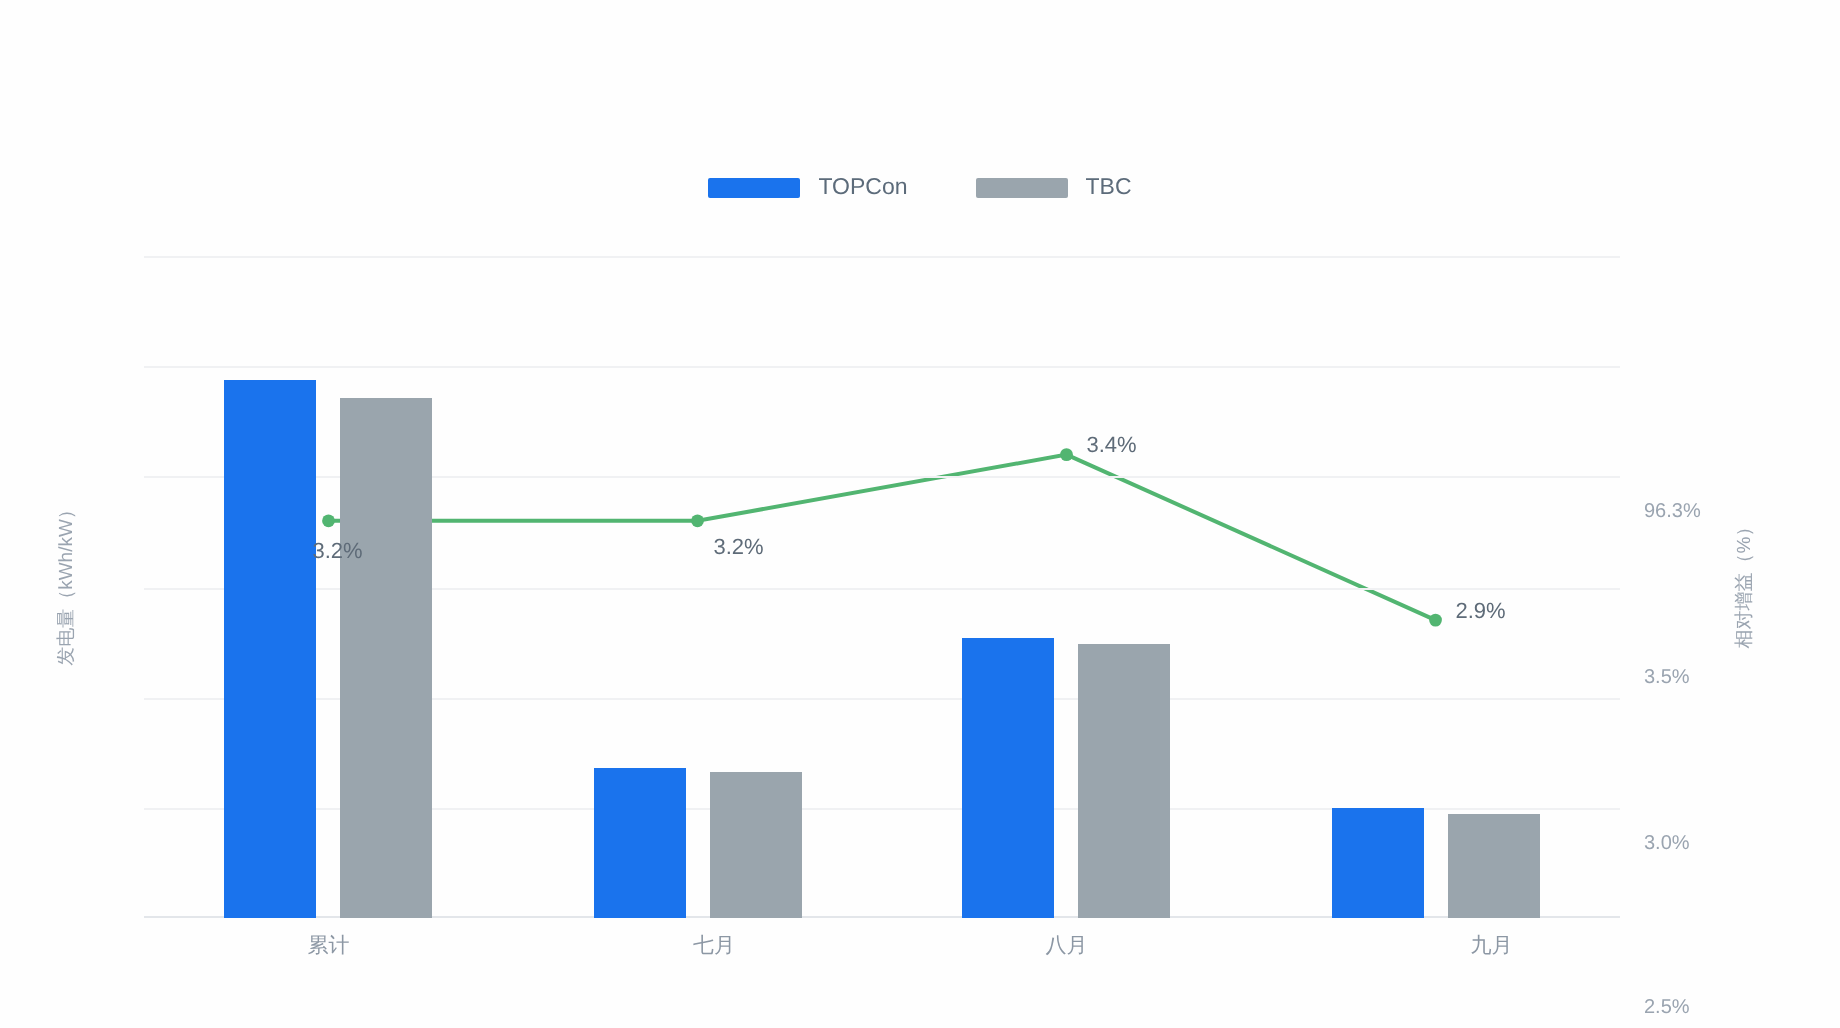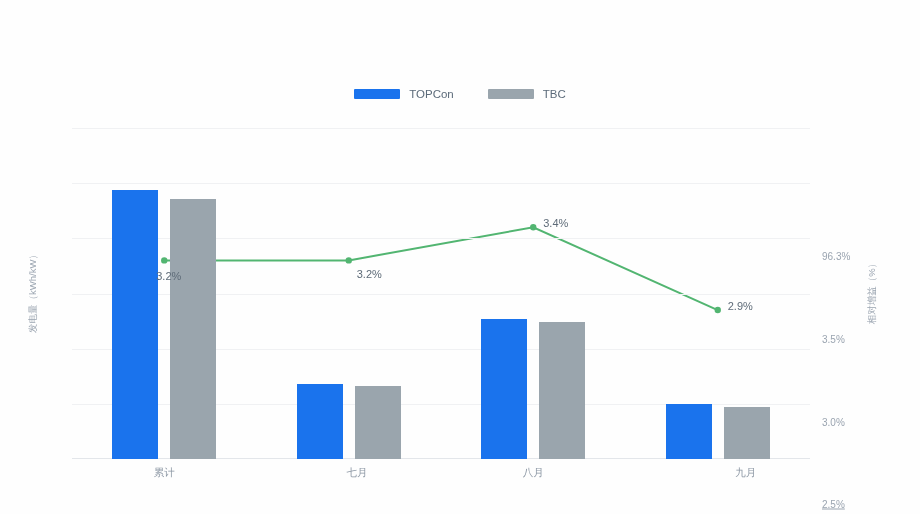--- a/index.html
+++ b/index.html
@@ -160,21 +160,21 @@
       <span class="legend-label">TOPCon</span>
     </div>
     <div class="legend-item">
       <span class="legend-swatch-bar" style="background:#9aa5ad"></span>
       <span class="legend-label">TBC</span>
     </div>
   </div>
 
   <div class="tick-left-wrap" id="yticks-left"></div>
   <div class="tick-right-wrap" id="yticks-right">
-      <div class="ytick-r" style="top: 376.25px; left: 822px; text-decoration: underline;">2.5%</div>
+      <div class="ytick-r" style="top: 376.25px; left: 822px;">2.5%</div>
       <div class="ytick-r" style="top: 293.5px; left: 822px;">3.0%</div>
       <div class="ytick-r" style="top: 210.75px; left: 822px;">3.5%</div>
       <div class="ytick-r" style="top: 128px; left: 822px;">96.3%</div>
     </div>
 
   <div class="axis-title left">发电量（kWh/kW）</div>
   <div class="axis-title right">相对增益（%）</div>
 
   <div class="plot-area" id="plot">
     <div class="axis-baseline"></div>

